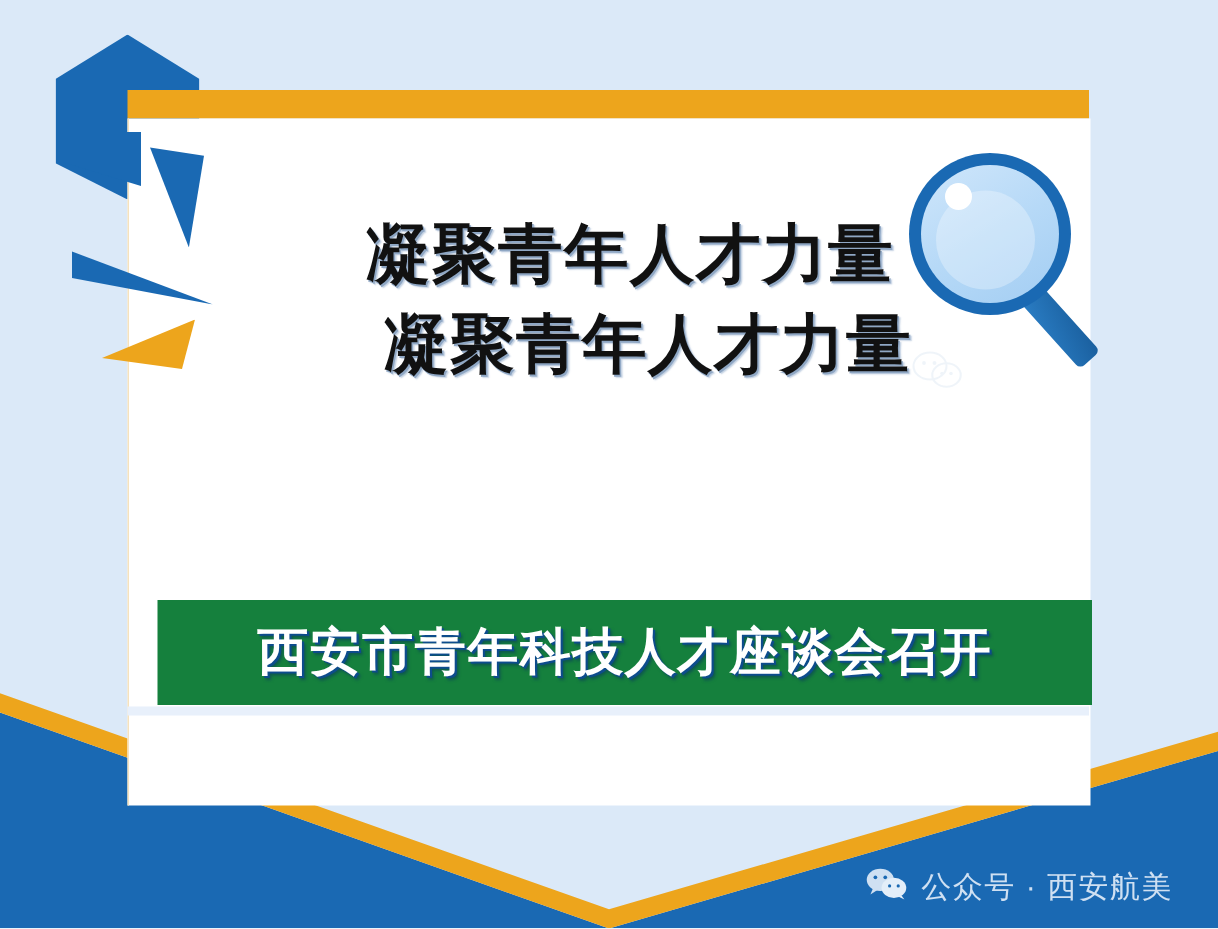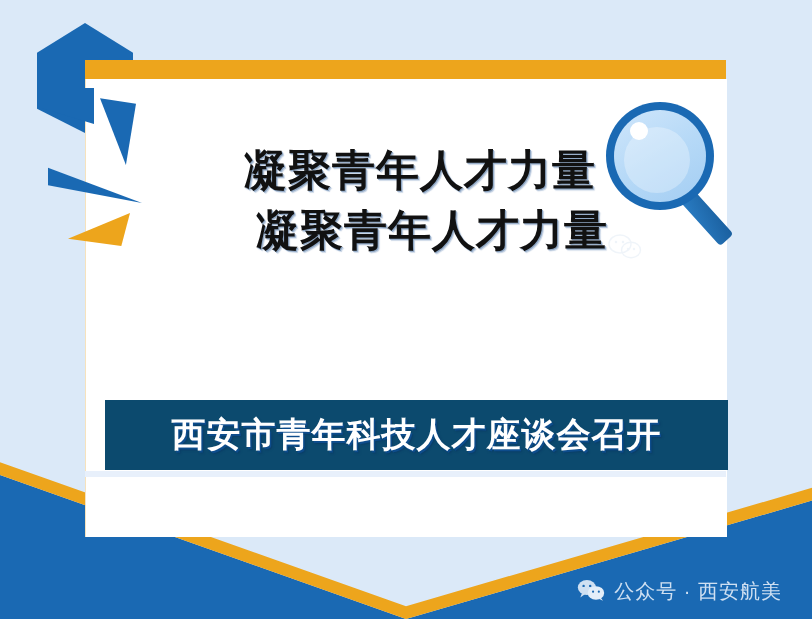--- a/index.html
+++ b/index.html
@@ -152,21 +152,21 @@
     opacity: 0.22;
   }
 
   
   .banner {
     position: absolute;
     left: 105px;
     top: 400px;
     width: 623px;
     height: 70px;
-    background: #0c4a6e;
+    background: #15803d;
     display: flex;
     align-items: center;
     justify-content: center;
   }
   .banner-text {
     color: #ffffff;
     font-size: 34px;
     font-weight: bold;
     letter-spacing: 1px;
     white-space: nowrap;

